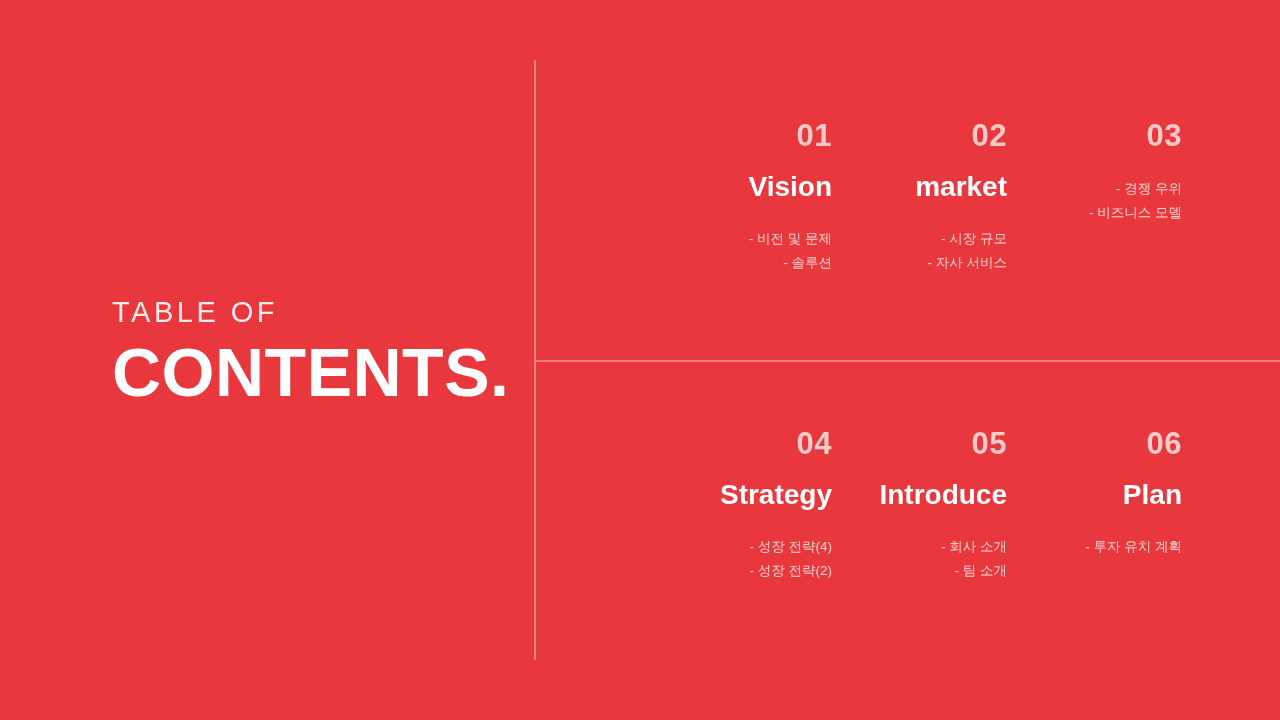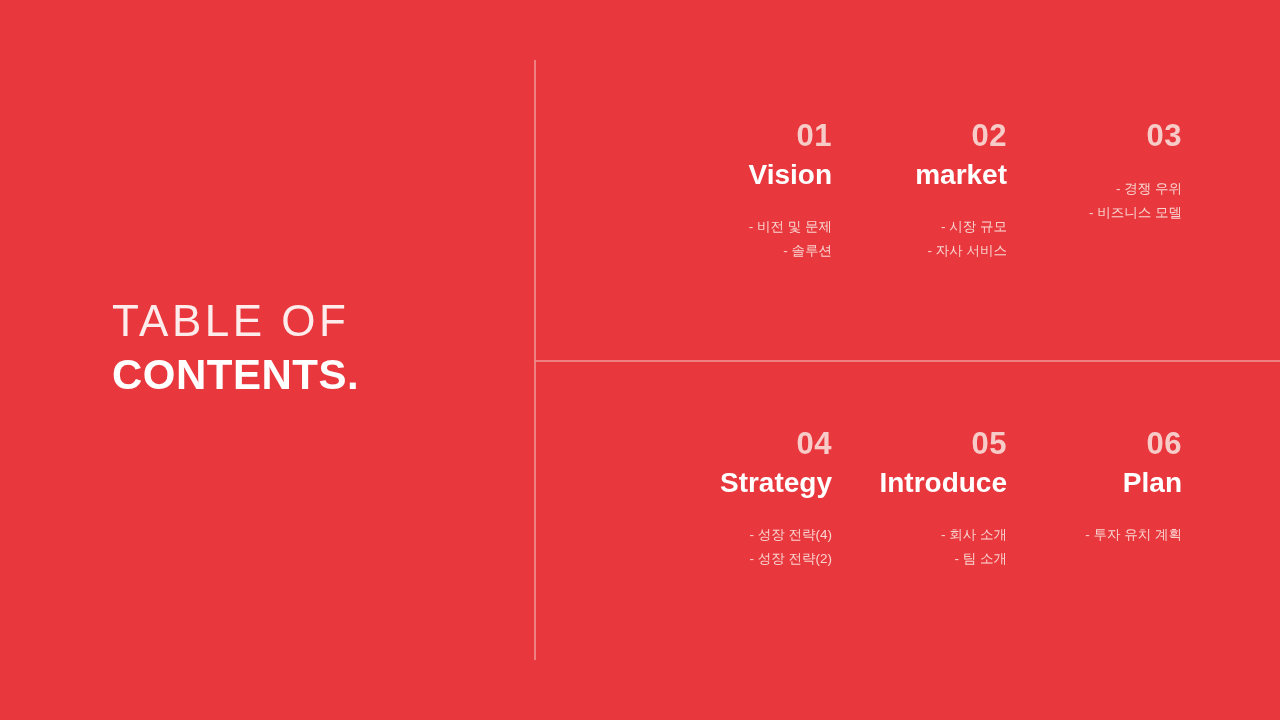--- a/index.html
+++ b/index.html
@@ -23,29 +23,29 @@
   }
 
   
   #title-block {
     position: absolute;
     left: 112px;
     top: 296px;
     width: 400px;
   }
   #title-line-1 {
-    font-size: 44px;
+    font-size: 29px;
     font-weight: 300;
     letter-spacing: 3.5px;
     color: #fdeceb;
     line-height: 1.12;
     white-space: nowrap;
   }
   #title-line-2 {
-    font-size: 42px;
+    font-size: 68px;
     font-weight: 700;
     letter-spacing: 0.5px;
     color: #ffffff;
     line-height: 1.12;
     white-space: nowrap;
     margin-top: 6px;
   }
 
   
   #divider-vertical {
@@ -95,21 +95,21 @@
     font-weight: 700;
     color: #f7cbc7;
     line-height: 1;
     letter-spacing: 0.5px;
   }
   .toc-title {
     font-size: 28px;
     font-weight: 700;
     color: #ffffff;
     line-height: 1;
-    margin-top: 10px;
+    margin-top: 22px;
     white-space: nowrap;
   }
   .toc-sublist {
     margin-top: 26px;
   }
   .toc-subitem {
     font-size: 13.5px;
     font-weight: 400;
     color: #f9d4d0;
     line-height: 1.78;

